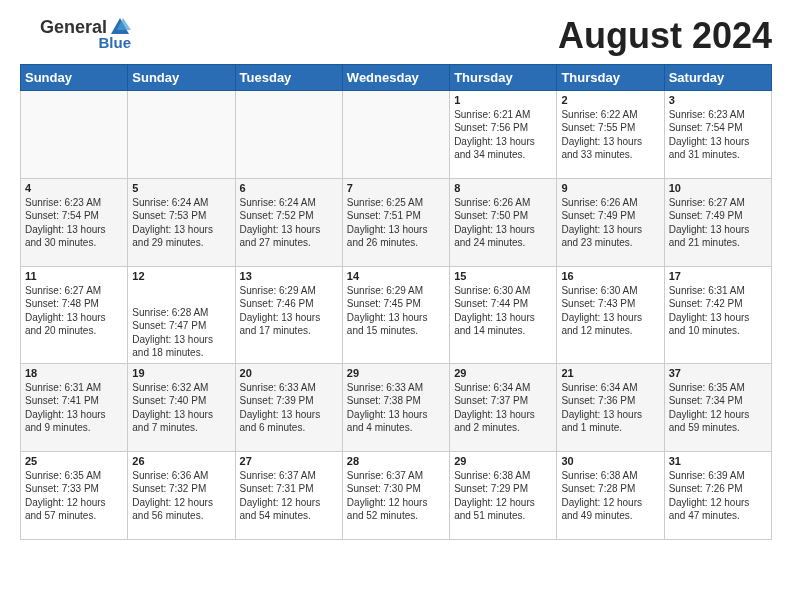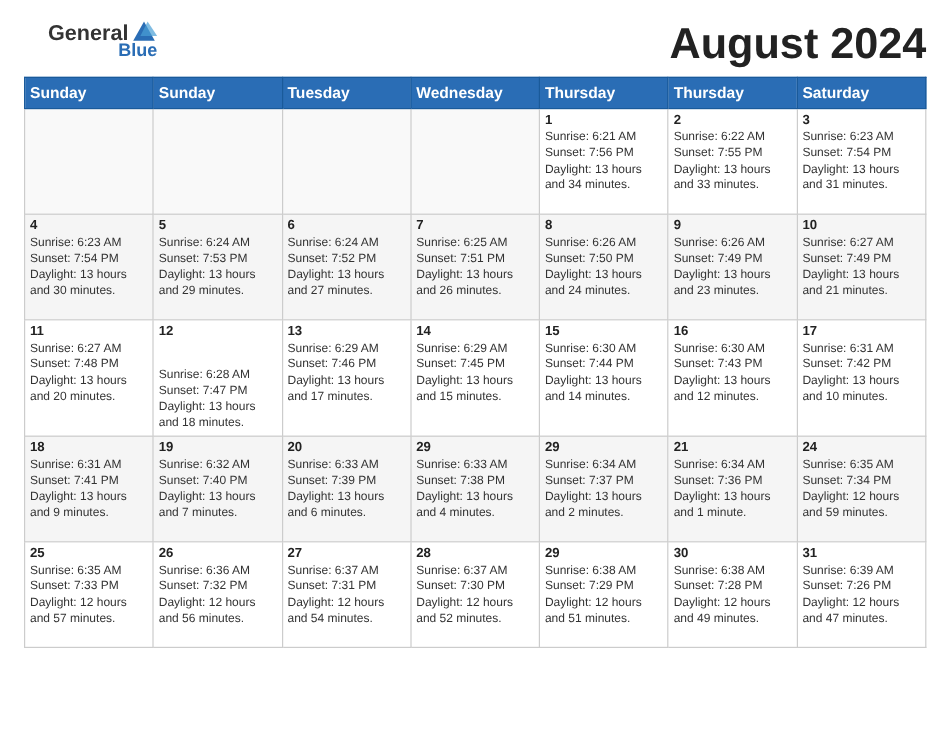--- a/index.html
+++ b/index.html
@@ -302,21 +302,21 @@
 and 2 minutes.</div>
           </td>
           <td>
             <span class="day-num">21</span>
             <div class="day-content" style="white-space: pre-line;">Sunrise: 6:34 AM
 Sunset: 7:36 PM
 Daylight: 13 hours
 and 1 minute.</div>
           </td>
           <td>
-            <span class="day-num">24</span>
+            <span class="day-num">37</span>
             <div class="day-content" style="white-space: pre-line;">Sunrise: 6:35 AM
 Sunset: 7:34 PM
 Daylight: 12 hours
 and 59 minutes.</div>
           </td>
         </tr>
         <tr>
           <td>
             <span class="day-num">25</span>
             <div class="day-content" style="white-space: pre-line;">Sunrise: 6:35 AM

